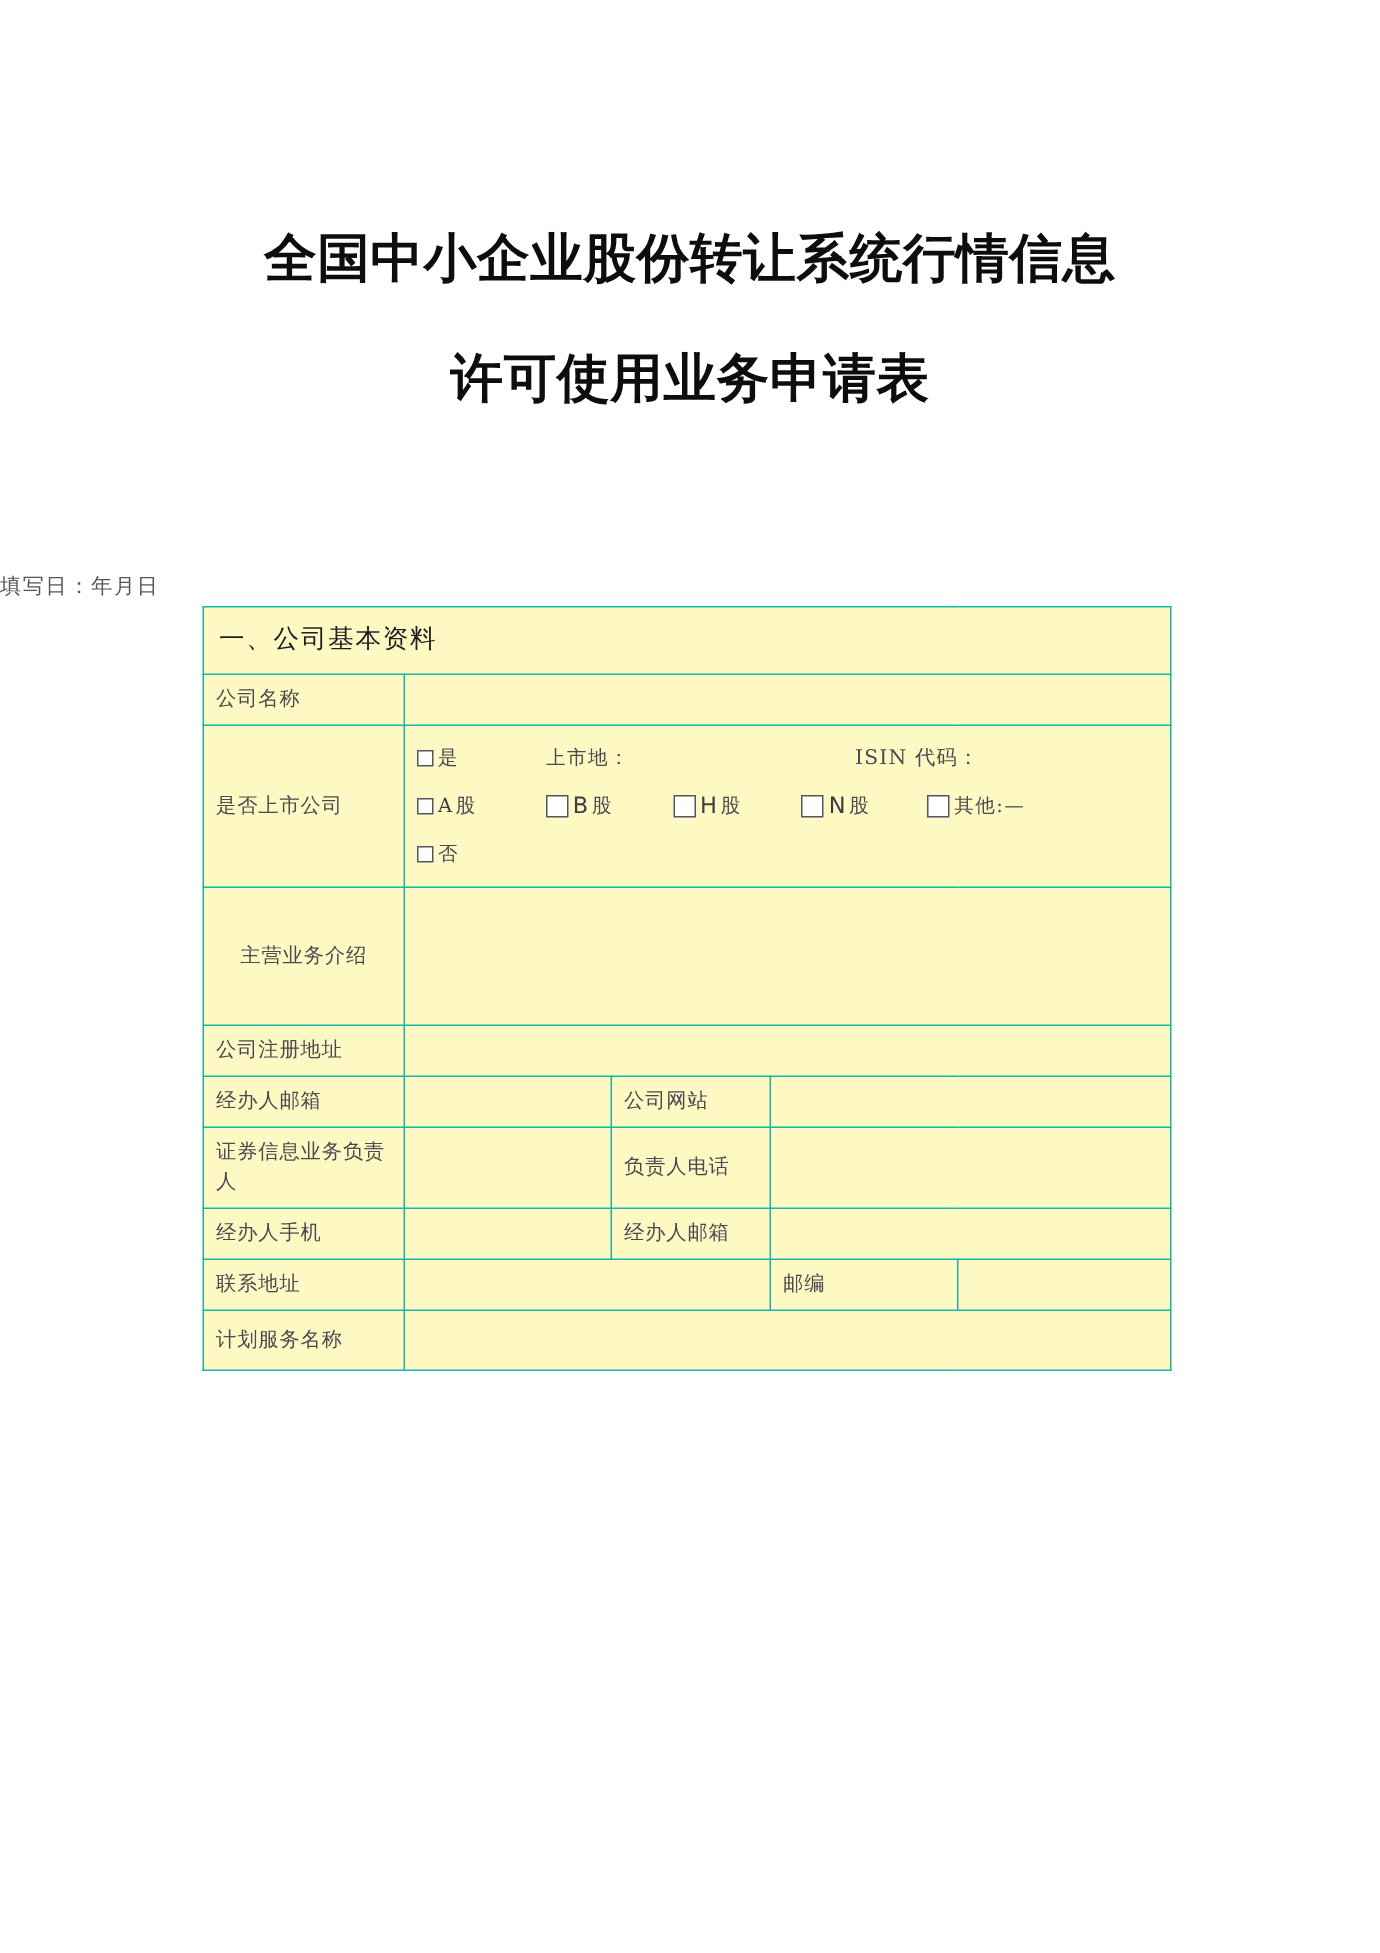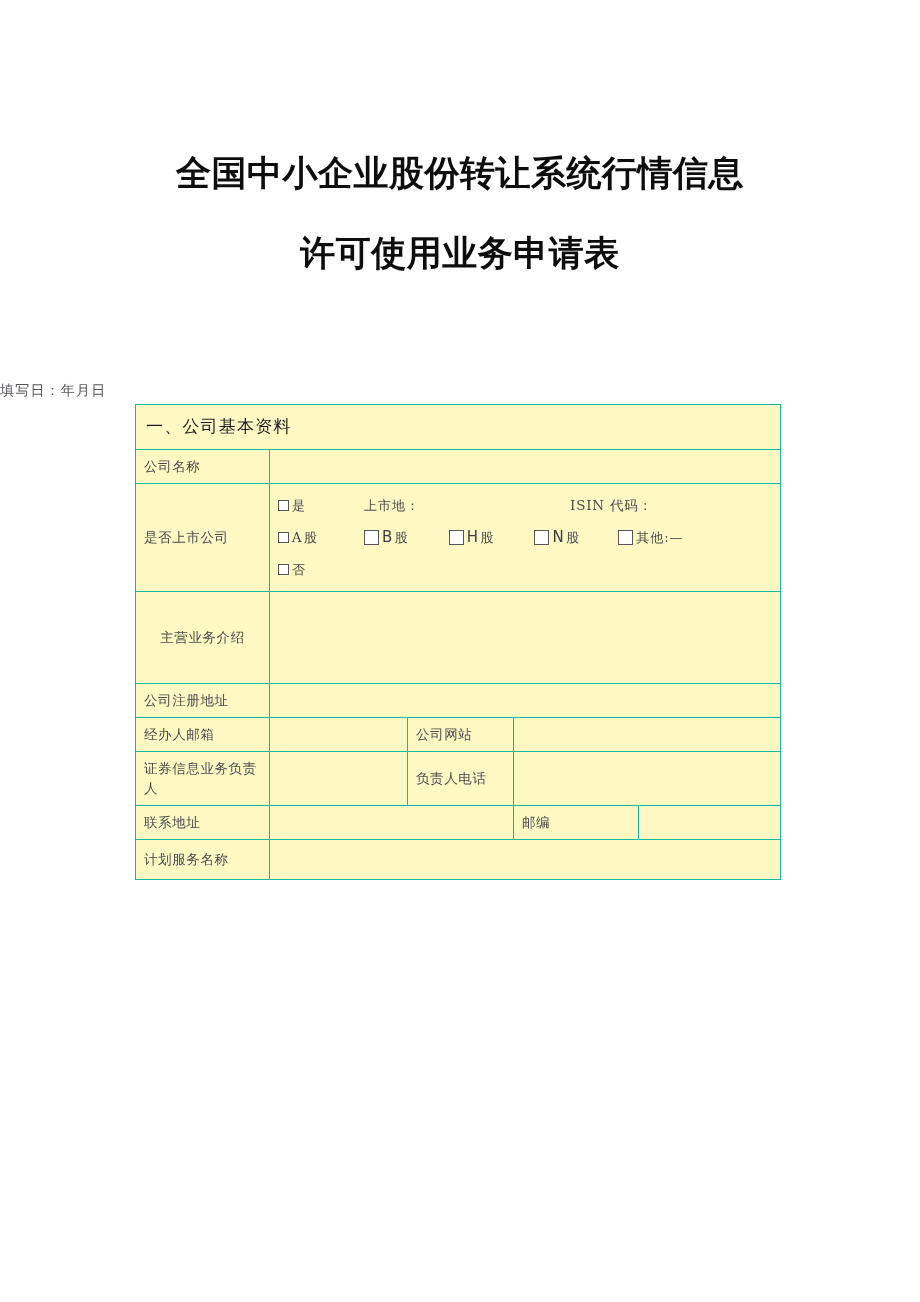--- a/index.html
+++ b/index.html
@@ -265,20 +265,26 @@
       </tr>
 
       <tr class="r-two">
         <td class="lbl wrap2">证券信息业务负责人</td>
         <td></td>
         <td class="midlbl">负责人电话</td>
         <td colspan="2"></td>
       </tr>
 
 
+      <tr class="r-std">
+        <td class="lbl">经办人手机</td>
+        <td></td>
+        <td class="midlbl">经办人邮箱</td>
+        <td colspan="2"></td>
+      </tr>
 
 
       <tr class="r-std">
         <td class="lbl">联系地址</td>
         <td colspan="2"></td>
         <td>邮编</td>
         <td></td>
       </tr>
 
 

